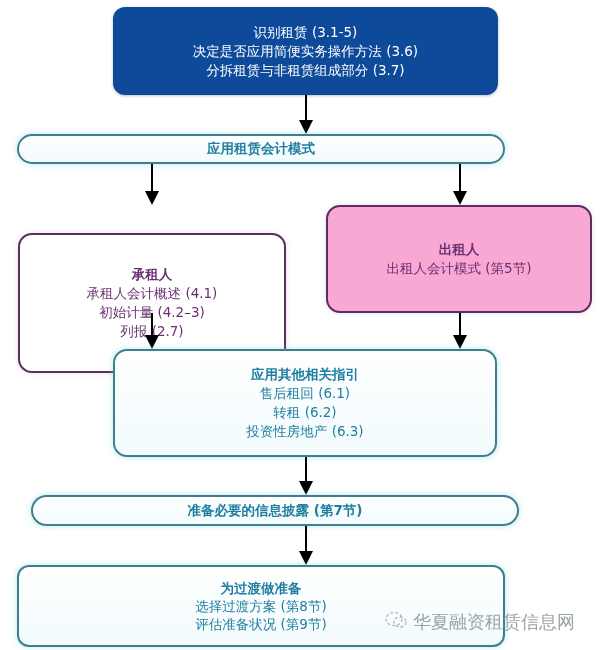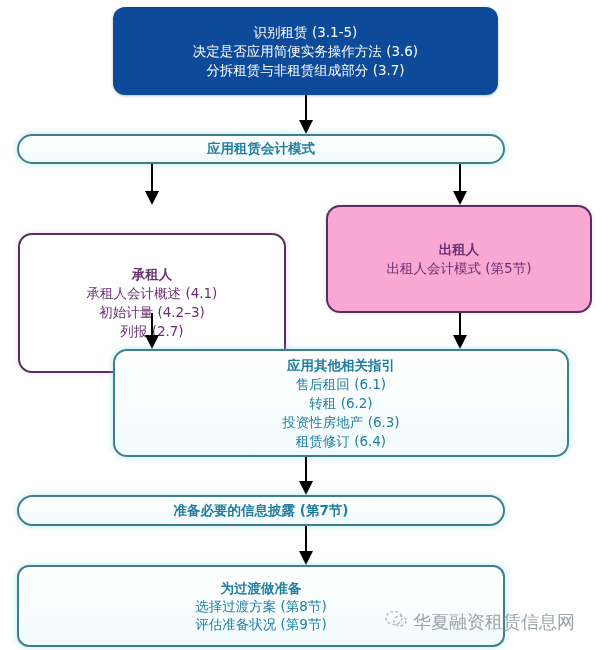--- a/index.html
+++ b/index.html
@@ -19,33 +19,33 @@
           box-shadow: 0 0 6px rgba(120,210,230,0.55); color: #1f7ea0; text-align: right; }
   .pill { border-radius: 18px; font-weight: bold; font-size: 13.5px; }
 
   #box-model { left: 17px; top: 134px; width: 488px; height: 30px; }
   #box-lessee { left: 18px; top: 221px; width: 268px; height: 140px; border: 2px solid #5a2d5e;
                 border-radius: 14px; background: #fff; color: #6a2f70; font-size: 13.5px; line-height: 19px;
                 box-shadow: 0 0 5px rgba(200,150,210,0.35); margin-top: 12px; }
   #box-lessor { left: 326px; top: 205px; width: 266px; height: 108px; border: 2px solid #5a2d5e;
                 border-radius: 14px; background: #f9a8d4; color: #6a2f70; font-size: 13.5px; line-height: 19px;
                 box-shadow: 0 0 5px rgba(200,150,210,0.35); }
-  #box-other { left: 113px; top: 349px; width: 456px; height: 108px; border-radius: 14px;
+  #box-other { left: 113px; top: 349px; width: 384px; height: 108px; border-radius: 14px;
                font-size: 13.5px; line-height: 19px; }
-  #box-disclosure { left: 17px; top: 495px; width: 488px; height: 31px; }
+  #box-disclosure { left: 31px; top: 495px; width: 488px; height: 31px; }
   #box-transition { left: 17px; top: 565px; width: 488px; height: 82px; border-radius: 12px;
                     font-size: 13.5px; line-height: 18px; }
 
   .arrow { position: absolute; width: 2px; background: #000; }
   .arrow::after { content: ""; position: absolute; left: -6px; bottom: -2px; width: 0; height: 0;
                   border-left: 7px solid transparent; border-right: 7px solid transparent;
                   border-top: 14px solid #000; }
 
   #watermark { position: absolute; left: 385px; top: 610px; color: #9aa3a8; font-size: 18px;
-               white-space: nowrap; display: flex; align-items: flex-start; gap: 6px;
+               white-space: nowrap; display: flex; align-items: center; gap: 6px;
                font-family: "DejaVu Sans", sans-serif; }
   #watermark .wm-icon { font-size: 16px; color: #b0b8bc; }
 </style>
 </head>
 <body>
 
 <div class="box" id="box-top">
   <span class="line">识别租赁 (3.1-5)</span>
   <span class="line">决定是否应用简便实务操作方法 (3.6)</span>
   <span class="line">分拆租赁与非租赁组成部分 (3.7)</span>
@@ -73,21 +73,20 @@
 </div>
 
 <div class="arrow" style="left:151px; top:313px; height:34px;"></div>
 <div class="arrow" style="left:459px; top:313px; height:34px;"></div>
 
 <div class="box teal" id="box-other">
   <span class="line title">应用其他相关指引</span>
   <span class="line">售后租回 (6.1)</span>
   <span class="line">转租 (6.2)</span>
   <span class="line">投资性房地产 (6.3)</span>
-  <span class="line">租赁修订 (6.4)</span>
 </div>
 
 <div class="arrow" style="left:305px; top:457px; height:36px;"></div>
 
 <div class="box teal pill" id="box-disclosure">
   <span class="line">准备必要的信息披露 (第7节)</span>
 </div>
 
 <div class="arrow" style="left:305px; top:526px; height:37px;"></div>
 

